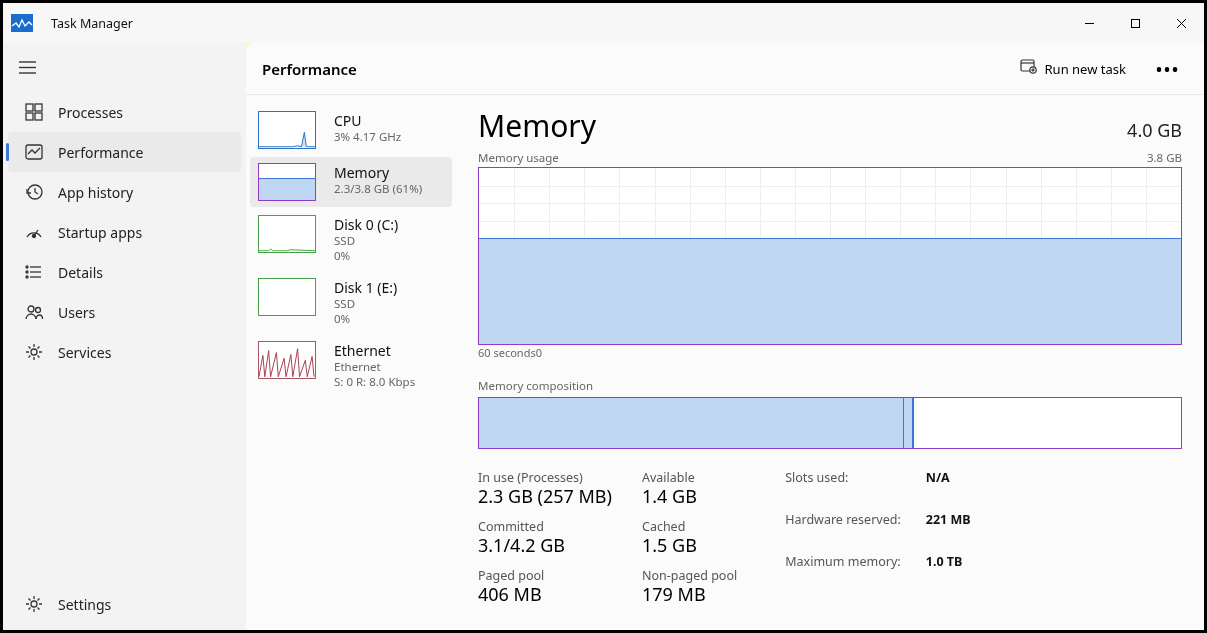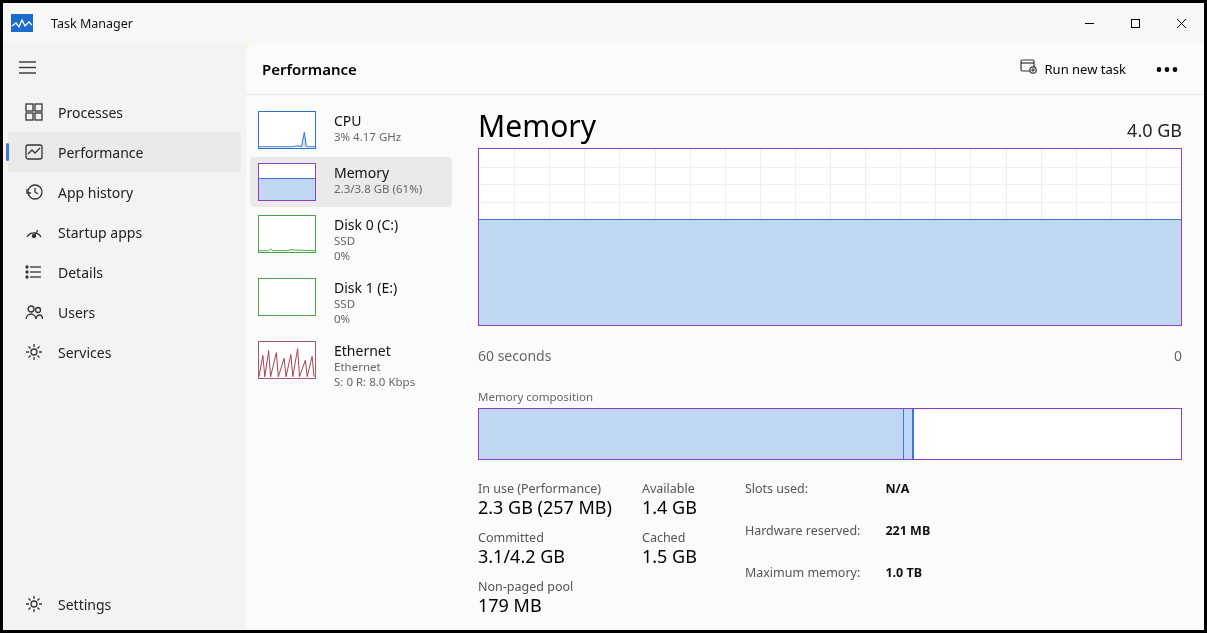--- a/index.html
+++ b/index.html
@@ -38,22 +38,22 @@
   .mini-sub { font-size:11.5px; color:#666; line-height:1.3;}
   .detail { flex:1; padding: 10px 22px 0 22px; overflow:hidden;}
   .dtl-header { display:flex; align-items:baseline; justify-content:space-between;}
   .dtl-h1 { font-size:30px; font-weight:400;}
   .dtl-total { font-size:18px; color:#222;margin-top:8px;}
   .chart-label-row { display:flex; justify-content:space-between; font-size:11.5px; color:#666; margin-top:4px;}
   .big-chart { height:178px; border:1px solid #8f3dc4; background:#fff; position:relative; margin-top:2px; overflow:hidden;}
   .big-chart .fill { position:absolute; left:0; right:0; background:#bfd7f2; border-top:1px solid #3a78d4;}
   .grid-line { position:absolute; left:0; right:0; height:1px; background:#eee;}
   .grid-vline { position:absolute; top:0; bottom:0; width:1px; background:#eee;}
-  .axis-row { display:flex; justify-content:space-between; font-size:14px; color:#666; margin-top:20px;}
-  .comp-label { font-size:11.5px; color:#666; margin-top:24px;}
+  .axis-row { display:flex; font-size:11px; color:#666; margin-top:0;}
+  .comp-label { font-size:11.5px; color:#666; margin-top:18px;}
   .comp-chart { height:52px; border:1px solid #8f3dc4; background:#fff; margin-top:4px; display:flex;}
   .comp-inuse { background:#bfd7f2; border-right:1px solid #3a78d4;}
   .comp-modified { background:#bfd7f2; border-right:2px solid #3a78d4; width:10px;}
   .stats { display:flex; gap:48px; margin-top:20px;}
   .stats-left { display:grid; grid-template-columns: auto auto; column-gap: 30px; row-gap: 10px;}
   .stat-label { font-size:12.5px; color:#555;}
   .stat-value-lg { font-size:18px; color:#000; margin-top:-2px;}
   .stats-right { font-size:12.5px; color:#555; display:grid; grid-template-columns:auto auto; column-gap:12px; row-gap:3px; align-content:start;gap:25px;}
   .stats-right .v { color:#111;font-weight:bold;}
   .cpu-spike { position:absolute; bottom:0; left:0; right:0;}
@@ -257,20 +257,24 @@
               <span class="mini-sub">Ethernet</span>
               <span class="mini-sub">S: 0 R: 8.0 Kbps</span>
             </div>
           </div>
         </div>
 
         <div class="detail">
           <div class="dtl-header">
             <div class="dtl-h1">Memory</div>
             <div class="dtl-total">4.0 GB</div>
+          </div>
+          <div class="chart-label-row">
+            <span>Memory usage</span>
+            <span>3.8 GB</span>
           </div>
           <div class="big-chart">
             <div class="grid-line" style="top:10%"></div>
               <div class="grid-line" style="top:20%"></div>
               <div class="grid-line" style="top:30%"></div>
               <div class="grid-line" style="top:40%"></div>
               <div class="grid-line" style="top:50%"></div>
               <div class="grid-line" style="top:60%"></div>
               <div class="grid-line" style="top:70%"></div>
               <div class="grid-line" style="top:80%"></div>
@@ -302,34 +306,38 @@
           </div>
           <div class="comp-label">Memory composition</div>
           <div class="comp-chart">
             <div class="comp-inuse" style="width:60.5%"></div>
             <div class="comp-modified"></div>
           </div>
 
           <div class="stats">
             <div class="stats-left">
               <div>
-                <div class="stat-label">In use (Performance)</div>
+                <div class="stat-label">In use (Processes)</div>
                 <div class="stat-value-lg">2.3 GB (257 MB)</div>
               </div>
               <div>
                 <div class="stat-label">Available</div>
                 <div class="stat-value-lg">1.4 GB</div>
               </div>
               <div>
                 <div class="stat-label">Committed</div>
                 <div class="stat-value-lg">3.1/4.2 GB</div>
               </div>
               <div>
                 <div class="stat-label">Cached</div>
                 <div class="stat-value-lg">1.5 GB</div>
+              </div>
+              <div>
+                <div class="stat-label">Paged pool</div>
+                <div class="stat-value-lg">406 MB</div>
               </div>
               <div>
                 <div class="stat-label">Non-paged pool</div>
                 <div class="stat-value-lg">179 MB</div>
               </div>
             </div>
             <div class="stats-right">
               <span>Slots used:</span>
               <span class="v">N/A</span>
               <span>Hardware reserved:</span>

